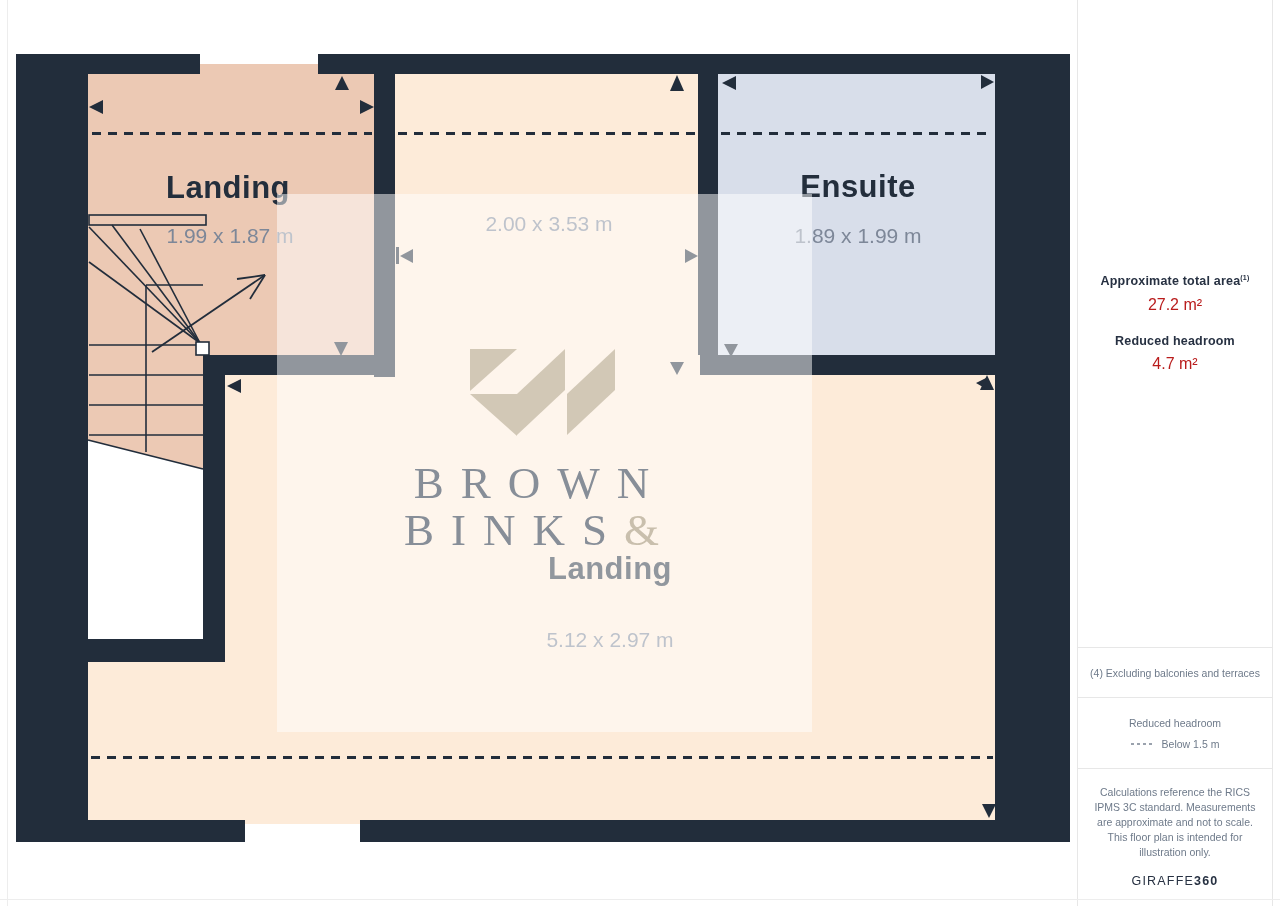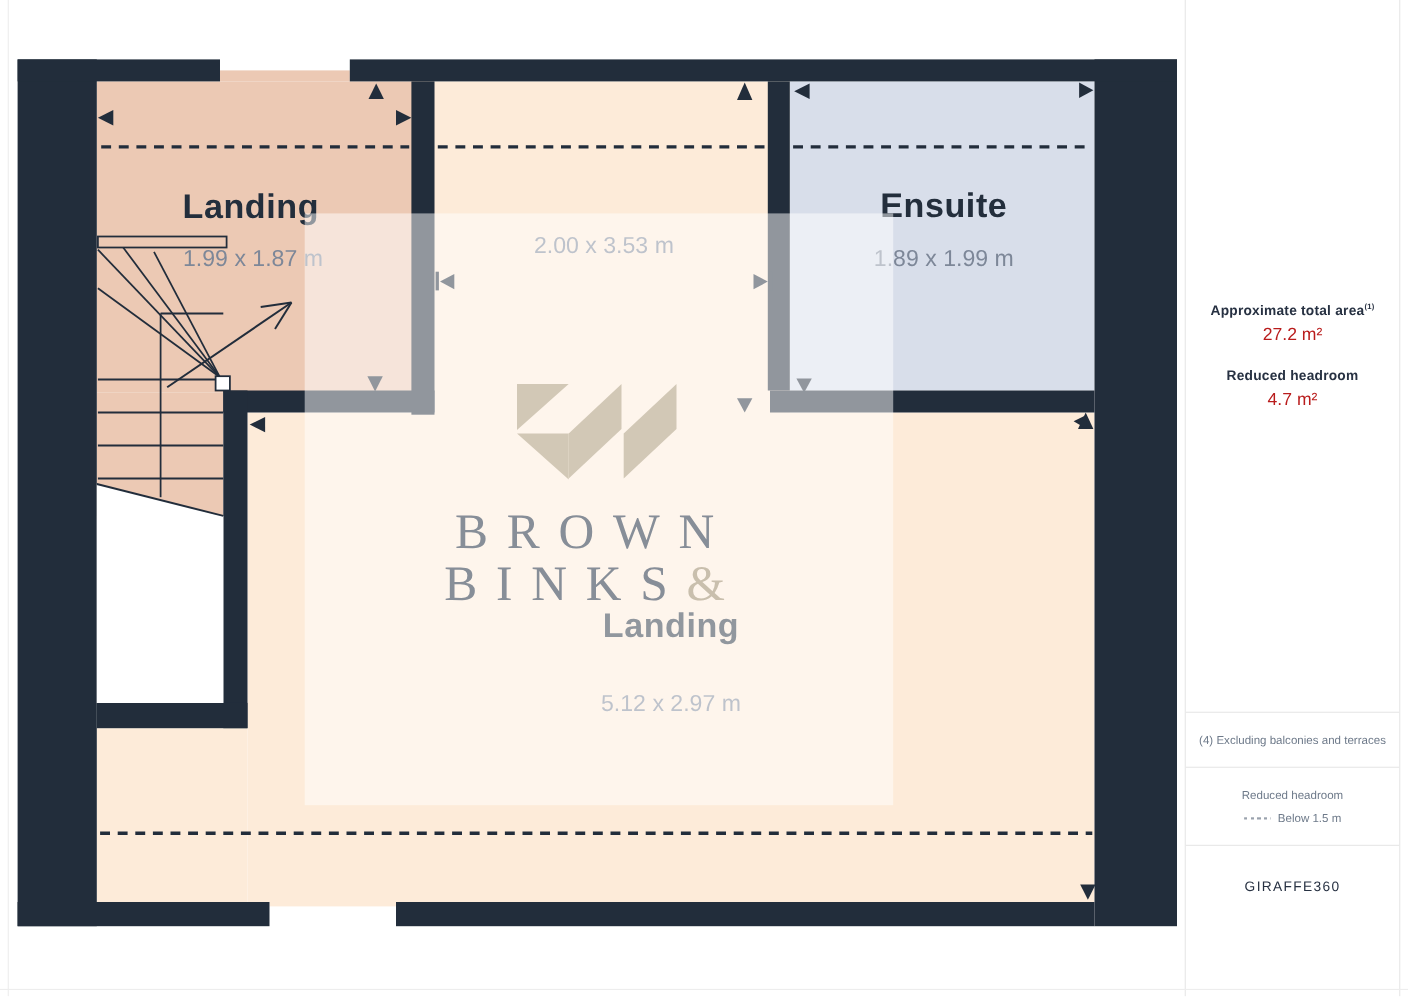--- a/index.html
+++ b/index.html
@@ -32,21 +32,21 @@
   .sb-h{font-size:12.5px;font-weight:700;color:#273142;letter-spacing:.2px;}
   .sb-h sup{font-size:7px;}
   .sb-v{font-size:16px;color:#b91c1c;margin-top:7px;}
   .mt{margin-top:20px;}
   .sb-s{font-size:10.5px;color:#6e7a8a;}
   .legend-row{display:flex;align-items:center;gap:7px;margin-top:9px;}
   .dash-sample{display:inline-block;width:24px;height:2px;
       background:repeating-linear-gradient(90deg,#9aa2ad 0 3px,transparent 3px 6px);}
   .sb-disc{width:178px;font-size:10.5px;line-height:15px;color:#6e7a8a;margin:0;}
   .brand{margin-top:14px;font-size:12.5px;letter-spacing:1.2px;color:#273142;}
-  .brand .b{font-weight:400;}
+  .brand .b{font-weight:700;}
   .edge-line{position:absolute;background:#ededed;}
   svg{display:block;}
 </style>
 </head>
 <body>
 
 <div id="app">
 
   <div class="abs" style="left:0;top:12px;width:1077px;height:906px;">
 
@@ -160,19 +160,20 @@
       <div class="sb-s">(4) Excluding balconies and terraces</div>
     </section>
     <section class="sb3">
       <div class="sb-s">Reduced headroom</div>
       <div class="legend-row">
         <span class="dash-sample"></span>
         <span class="sb-s">Below 1.5 m</span>
       </div>
     </section>
     <section class="sb4">
+      <p class="sb-disc">Calculations reference the RICS IPMS 3C standard. Measurements are approximate and not to scale. This floor plan is intended for illustration only.</p>
       <div class="brand"><span>GIRAFFE</span><span class="b">360</span></div>
     </section>
   </aside>
 
   <div class="edge-line" style="left:7px;top:0;width:1px;height:906px;"></div>
   <div class="edge-line" style="left:0;top:899px;width:1280px;height:1px;"></div>
 </div>
 
 </body></html>

